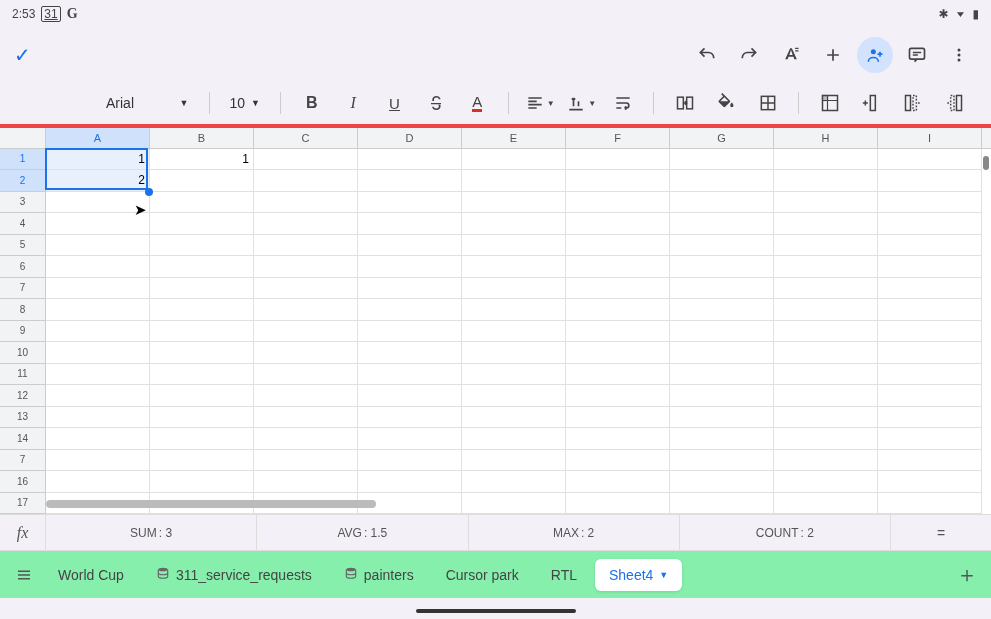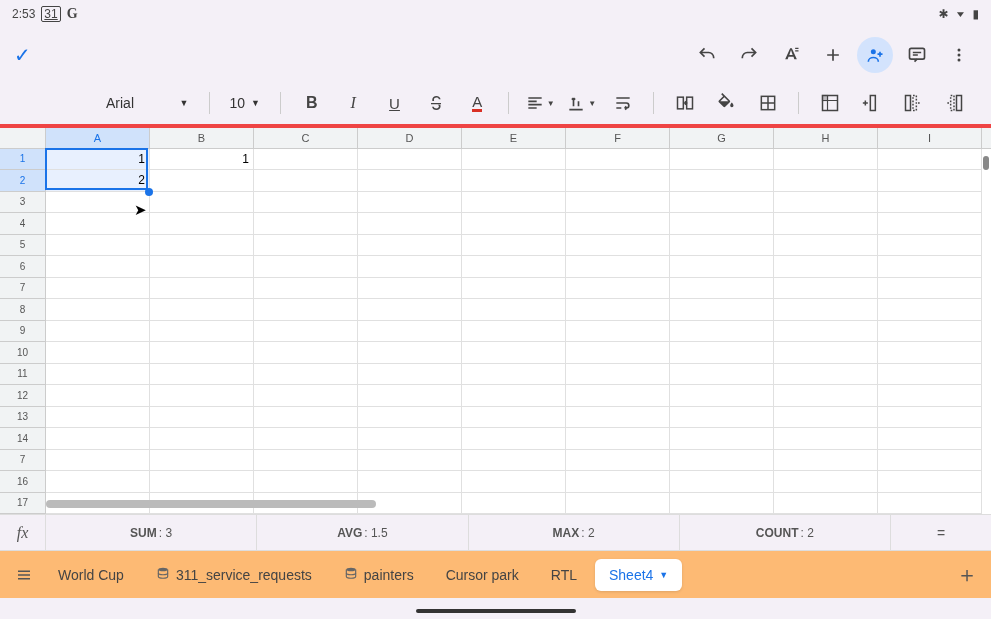--- a/index.html
+++ b/index.html
@@ -184,36 +184,36 @@
   }
   .stat {
     flex: 1;
     display: flex;
     align-items: center;
     justify-content: center;
     font-size: 12px;
     color: #555;
     border-right: 1px solid #ddd;
   }
-  .stat b { font-weight: bold; margin-right: 2px; }
+  .stat b { font-weight: normal; margin-right: 2px; }
   .eq-cell {
     width: 100px;
     display: flex;
     align-items: center;
     justify-content: center;
     font-size: 14px;
     color: #555;
     cursor: pointer;
   }
   
   .tabs-bar {
     height: 48px;
     display: flex;
     align-items: center;
-    background: #fdba74;
+    background: #86efac;
     padding: 0 8px;
     gap: 4px;
     border-top: 1px solid #ddd;
   }
   .tabs-menu {
     width: 32px; height: 32px;
     display: flex;
     align-items: center;
     justify-content: center;
     cursor: pointer;

